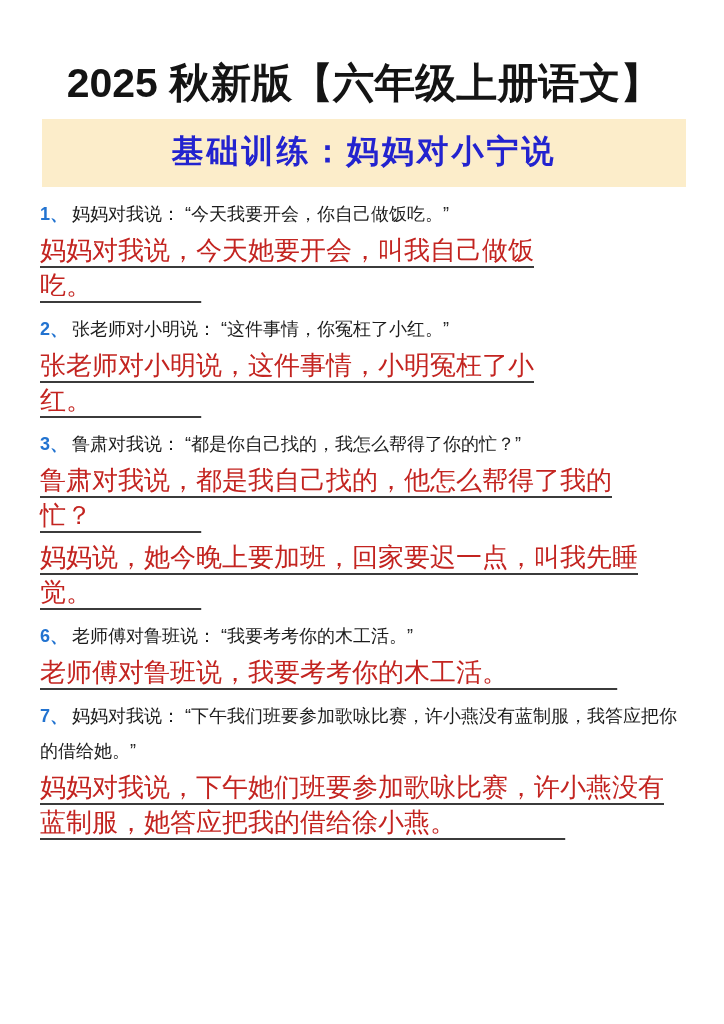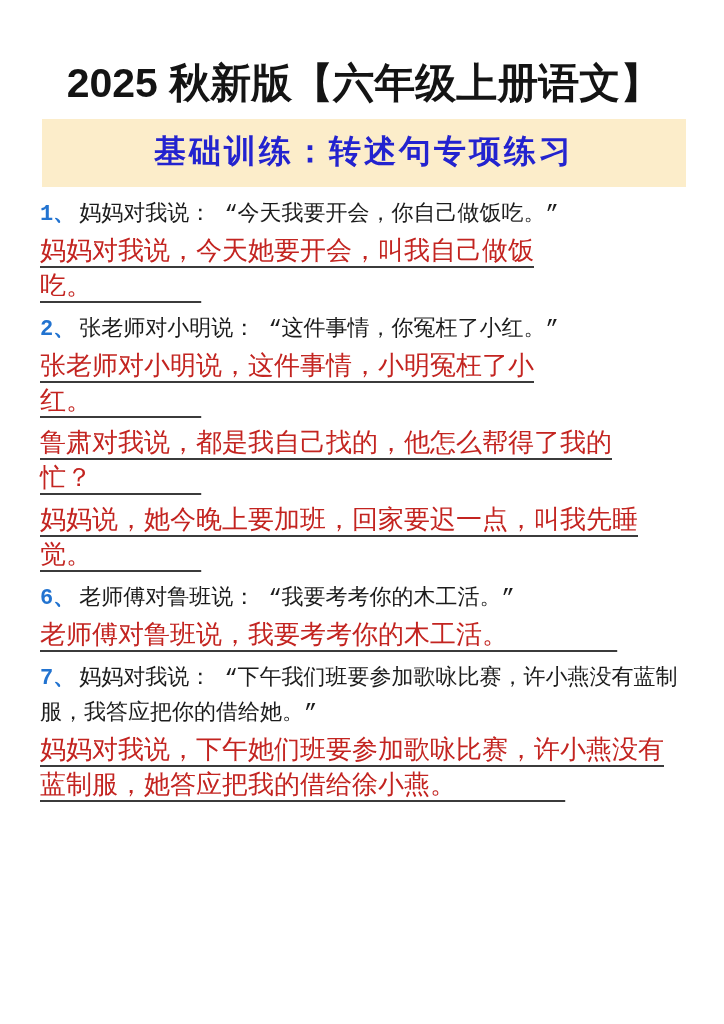--- a/index.html
+++ b/index.html
@@ -33,24 +33,23 @@
   .subtitle {
     text-align: center;
     font-size: 32px;
     font-weight: bold;
     color: #2323cf;
     letter-spacing: 3px;
   }
   .items { margin-top: 4px; }
   .question {
     margin: 4px 0 3px 0;
-    font-size: 22px;
+    font-size: 18px;
     line-height: 35px;
     color: #1c1c1c;
-    font-family: Liberation Mono, monospace;
   }
   .num {
     color: #2273d0;
     font-weight: bold;
     margin-right: 4px;
   }
   .answer {
     margin: 3px 0 7px 0;
     font-size: 26px;
     line-height: 35px;
@@ -65,32 +64,33 @@
     
     content: "\00a0\00a0\00a0\00a0\00a0\00a0\00a0";
   }
 </style>
 </head>
 <body>
 
 <div class="page">
   <h1 class="title">2025 秋新版【六年级上册语文】</h1>
   <div class="banner">
-    <div class="subtitle">基础训练：转述句专项练习</div>
+    <div class="subtitle">基础训练：妈妈对小宁说</div>
   </div>
   <div class="items" id="items">
       <div class="item">
         <p class="question"><span class="num">1、</span><span class="qtext">妈妈对我说： “今天我要开会，你自己做饭吃。”</span></p>
         <p class="answer">妈妈对我说，今天她要开会，叫我自己做饭吃。</p>
       </div>
       <div class="item">
         <p class="question"><span class="num">2、</span><span class="qtext">张老师对小明说： “这件事情，你冤枉了小红。”</span></p>
         <p class="answer">张老师对小明说，这件事情，小明冤枉了小红。</p>
       </div>
       <div class="item">
+        <p class="question"><span class="num">3、</span><span class="qtext">鲁肃对我说： “都是你自己找的，我怎么帮得了你的忙？”</span></p>
         <p class="answer">鲁肃对我说，都是我自己找的，他怎么帮得了我的忙？</p>
       </div>
       <div class="item">
         <p class="answer">妈妈说，她今晚上要加班，回家要迟一点，叫我先睡觉。</p>
       </div>
       <div class="item">
         <p class="question"><span class="num">6、</span><span class="qtext">老师傅对鲁班说： “我要考考你的木工活。”</span></p>
         <p class="answer">老师傅对鲁班说，我要考考你的木工活。</p>
       </div>
       <div class="item">

